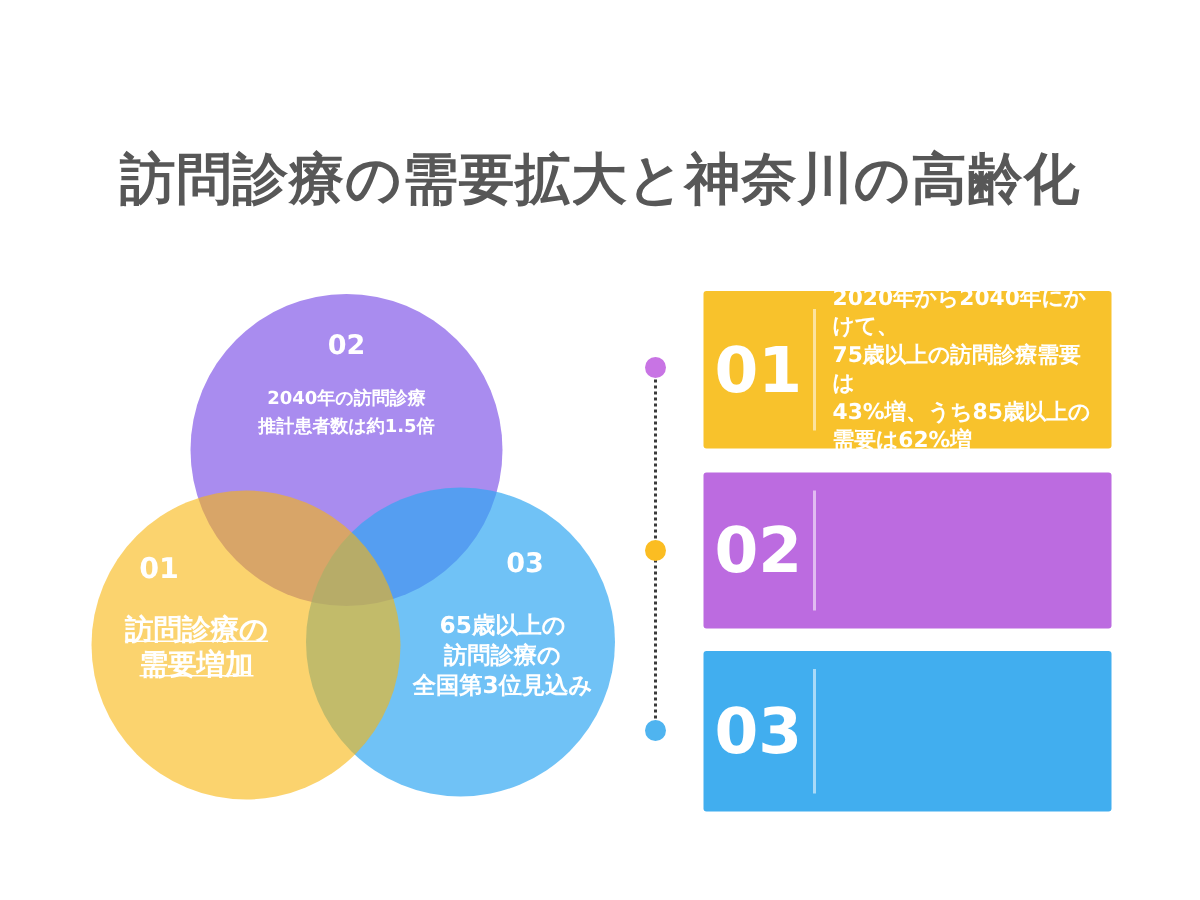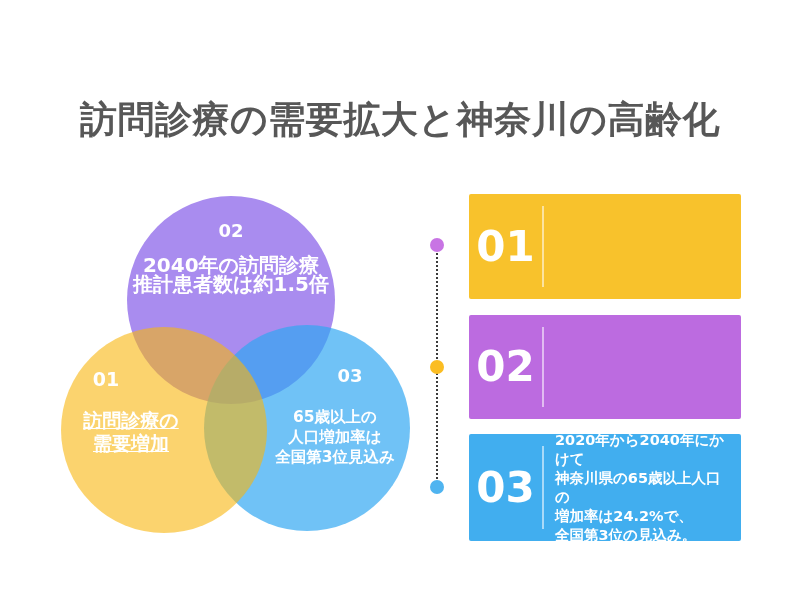--- a/index.html
+++ b/index.html
@@ -15,21 +15,21 @@
   
   .circle{position:absolute;border-radius:50%;}
   .c02{left:127px;top:196px;width:208px;height:208px;z-index:1;}
   .c03{left:204px;top:325px;width:206px;height:206px;opacity:.69;z-index:2;}
   .c01{left:61px;top:327px;width:206px;height:206px;opacity:.60;z-index:3;}
   .vtxt{
     position:absolute;z-index:5;color:#ffffff;font-weight:700;text-align:center;
     white-space:pre-line;
   }
   .vnum02{left:131px;top:220px;width:200px;font-size:18px;}
-  .vlab02{left:131px;top:256px;width:200px;font-size:20px;line-height:19px;}
+  .vlab02{left:131px;top:256px;width:200px;font-size:12px;line-height:19px;}
   .vnum01{left:46px;top:368px;width:120px;font-size:19px;}
   .vlab01{left:46px;top:409px;width:170px;font-size:19px;line-height:23px;text-decoration:underline;}
   .vnum03{left:290px;top:365px;width:120px;font-size:18px;}
   .vlab03{left:250px;top:407px;width:170px;font-size:15.5px;line-height:20px;}
   
   .tl-line{position:absolute;left:436px;top:245px;height:242px;width:0;
     border-left:2px dotted #3a3a3a;z-index:1;}
   .dot{position:absolute;left:430px;width:14px;height:14px;border-radius:50%;z-index:2;}
   .dot1{top:238px;} .dot2{top:360px;} .dot3{top:480px;}
   
@@ -62,45 +62,45 @@
     <div class="vtxt vnum02">02</div>
     <div class="vtxt vlab02">2040年の訪問診療
 推計患者数は約1.5倍</div>
 
     <div class="vtxt vnum01">01</div>
     <div class="vtxt vlab01">訪問診療の
 需要増加</div>
 
     <div class="vtxt vnum03">03</div>
     <div class="vtxt vlab03">65歳以上の
-人口増加率は
+訪問診療の
 全国第3位見込み</div>
   </div>
 
   <div>
     <div class="tl-line" style="border-left-color: rgb(58, 58, 58);"></div>
     <div class="dot dot1" style="background: rgb(200, 116, 228);"></div>
     <div class="dot dot2" style="background: rgb(251, 189, 34);"></div>
     <div class="dot dot3" style="background: rgb(79, 180, 240);"></div>
   </div>
 
   <div>
     <div class="card card1" style="background: rgb(248, 194, 44);">
       <div class="card-num">01</div>
       <div class="card-sep"></div>
+      <div class="card-text">2020年から2040年にかけて、
+75歳以上の訪問診療需要は
+43%増、うち85歳以上の
+需要は62%増</div>
     </div>
 
     <div class="card card2" style="background: rgb(188, 107, 224);">
       <div class="card-num">02</div>
       <div class="card-sep"></div>
     </div>
 
     <div class="card card3" style="background: rgb(65, 174, 239);">
       <div class="card-num">03</div>
       <div class="card-sep"></div>
-      <div class="card-text">2020年から2040年にかけて
-神奈川県の65歳以上人口の
-増加率は24.2%で、
-全国第3位の見込み。</div>
     </div>
   </div>
 
 </div>
 
 </body></html>

